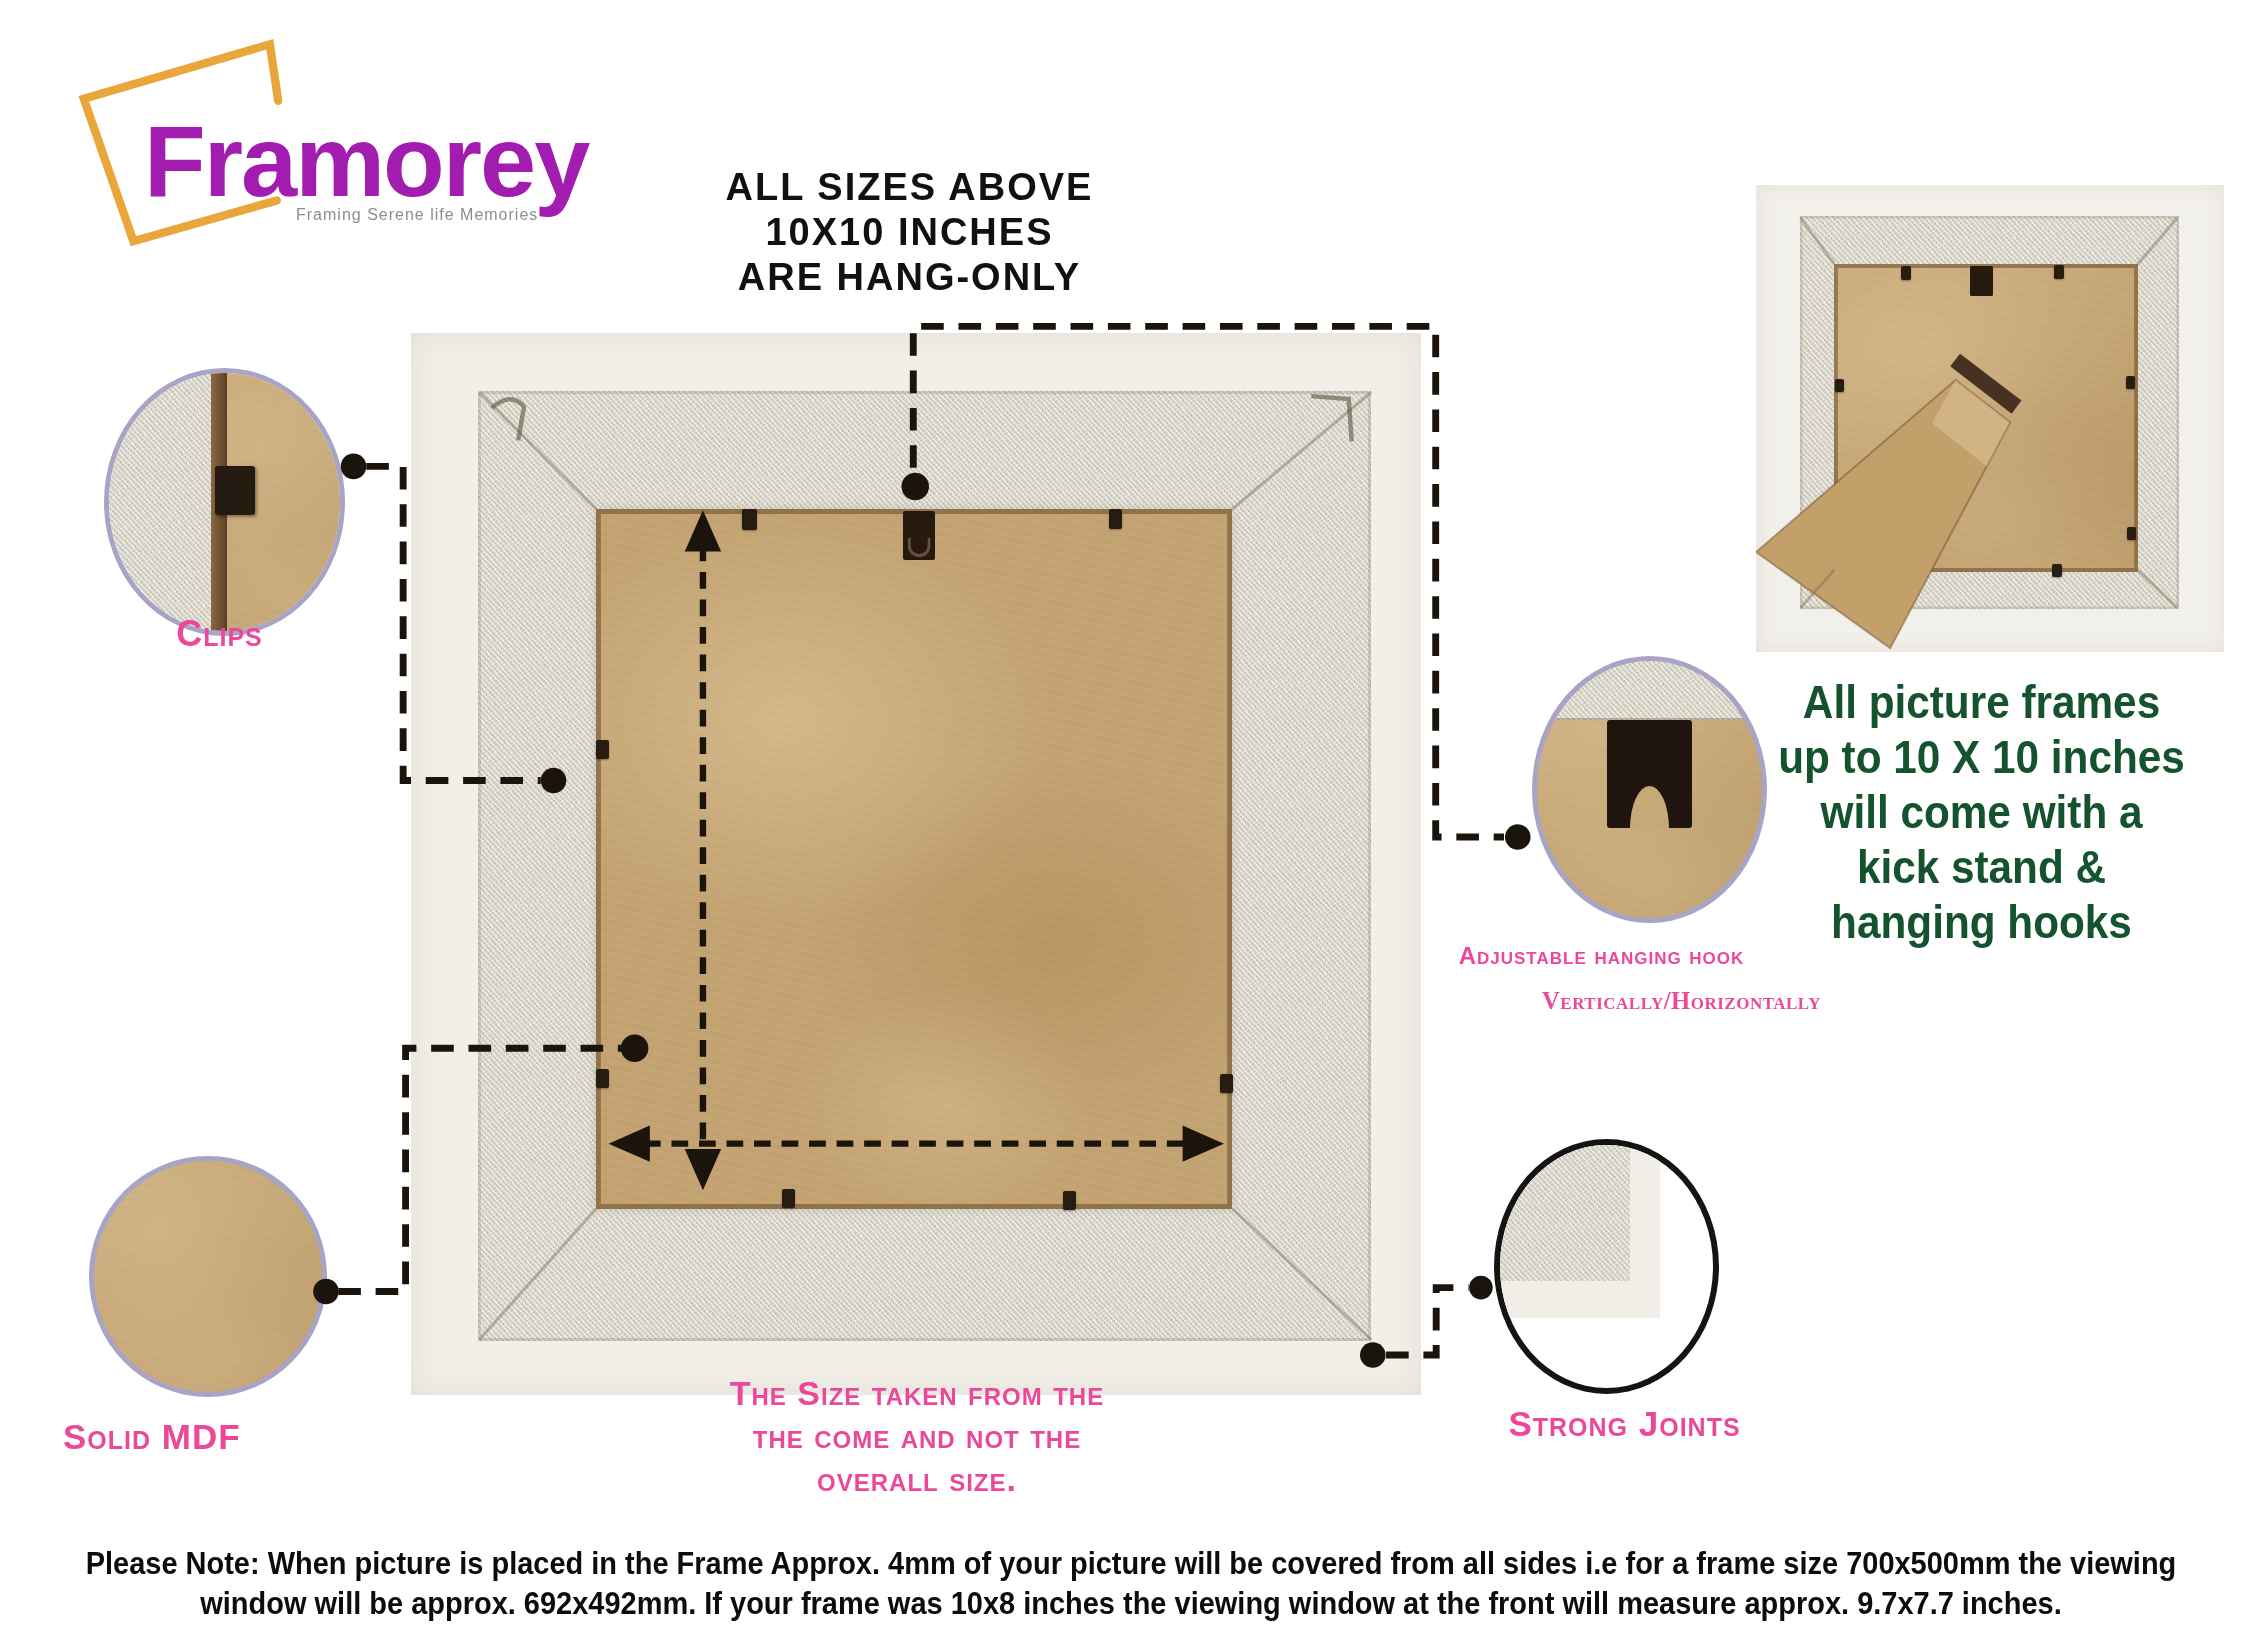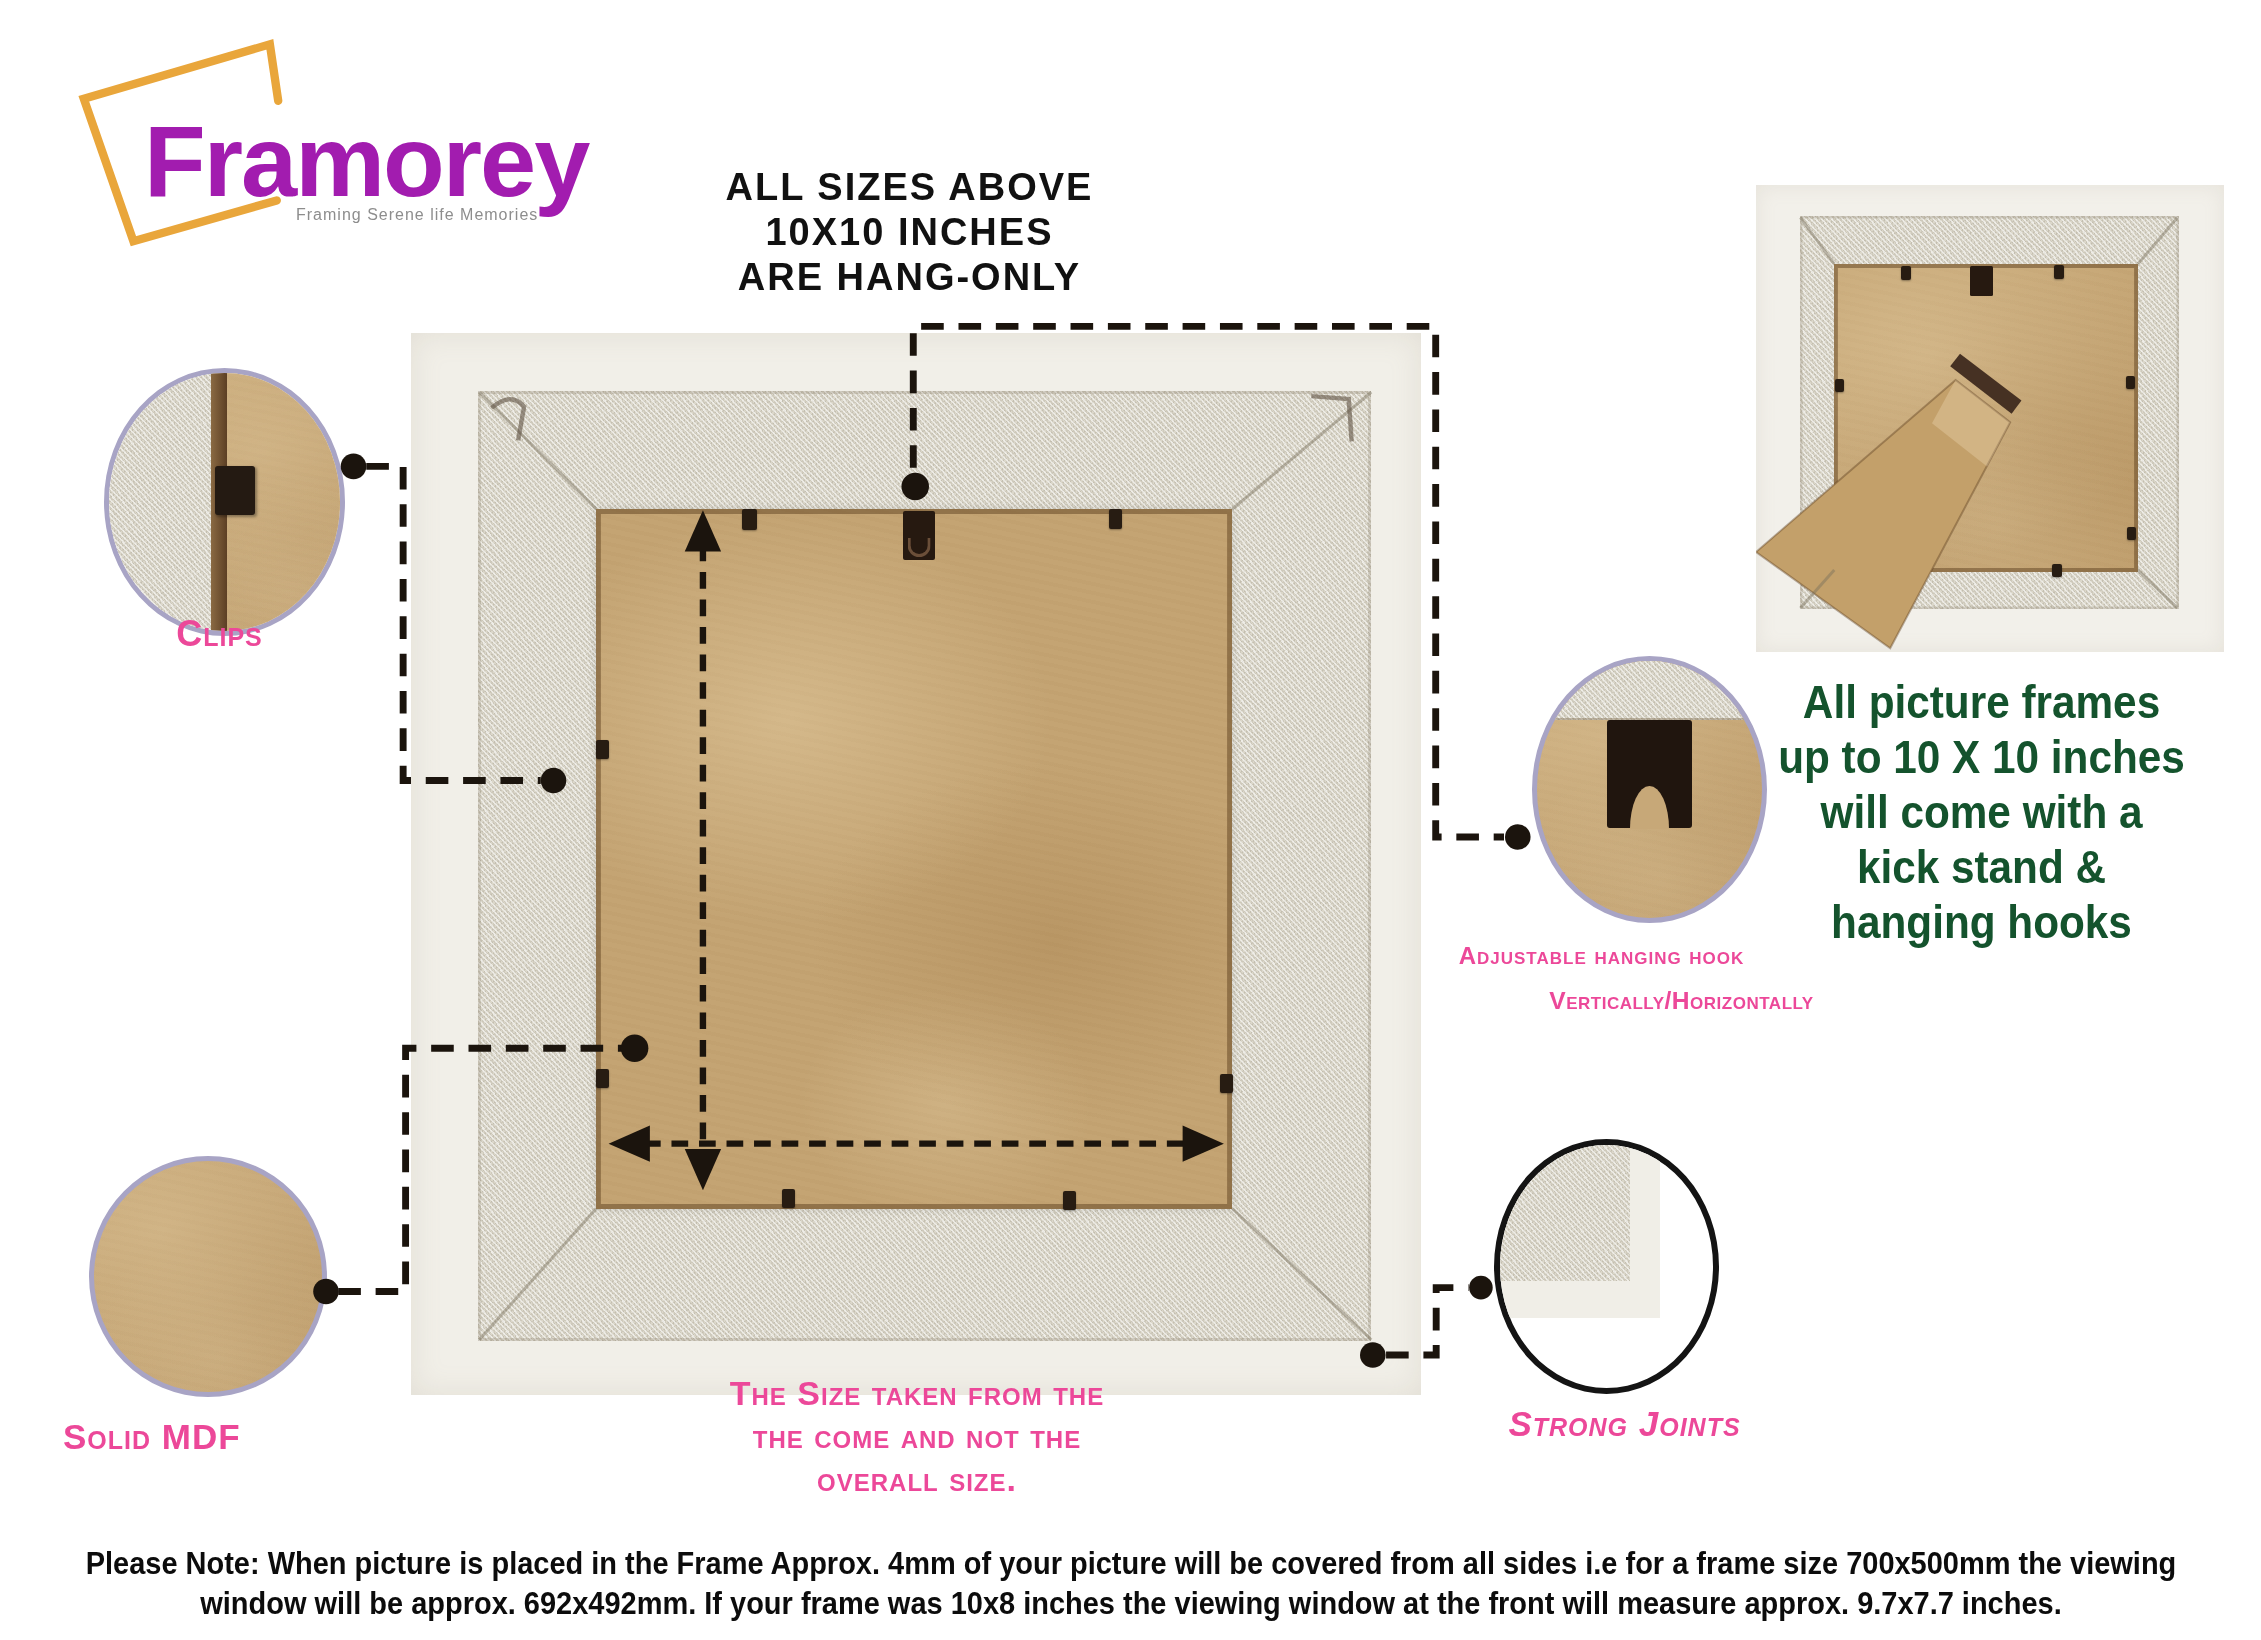--- a/index.html
+++ b/index.html
@@ -72,23 +72,23 @@
 
   
   .hang-note{left:713px;top:165px;width:393px;text-align:center;font-size:38px;font-weight:700;
              letter-spacing:2px;line-height:45px;color:#111;}
   .kick-note{left:1721px;top:674px;width:521px;text-align:center;font-size:47px;font-weight:700;
              line-height:55px;color:#14532d;}
   .kick-note div{transform:scaleX(.9);white-space:nowrap;}
   .smallcaps{font-variant:small-caps;font-weight:700;letter-spacing:1px;color:#ec4899;}
   .clips-label{left:72px;top:613px;width:295px;text-align:center;font-size:36px;}
   .mdf-label{left:63px;top:1417px;width:295px;text-align:left;font-size:35px;}
-  .joints-label{left:1477px;top:1404px;width:295px;text-align:center;font-size:35px;font-style:italic;}
+  .joints-label{left:1477px;top:1404px;width:295px;text-align:center;font-size:35px;}
   .hook-label{left:1326px;top:942px;width:551px;text-align:center;font-size:24px;}
-  .hook-sublabel{left:1406px;top:987px;width:551px;text-align:center;font-size:24.6px;letter-spacing:0.5px;}
+  .hook-sublabel{left:1406px;top:987px;width:551px;text-align:center;font-size:24.6px;letter-spacing:0.5px;font-family:Liberation Serif, serif;}
   .size-note{left:654px;top:1372px;width:526px;text-align:center;font-size:34px;line-height:43px;}
   .footer-line{left:50%;white-space:nowrap;font-size:30.5px;font-weight:700;color:#0c0c0c;
                transform:translateX(-50%) scaleX(.95);transform-origin:center;}
   .fl1{top:1546px;} .fl2{top:1586px;}
 
   svg.overlay{left:0;top:0;width:2261px;height:1640px;pointer-events:none;}
 </style>
 </head>
 <body>
 

